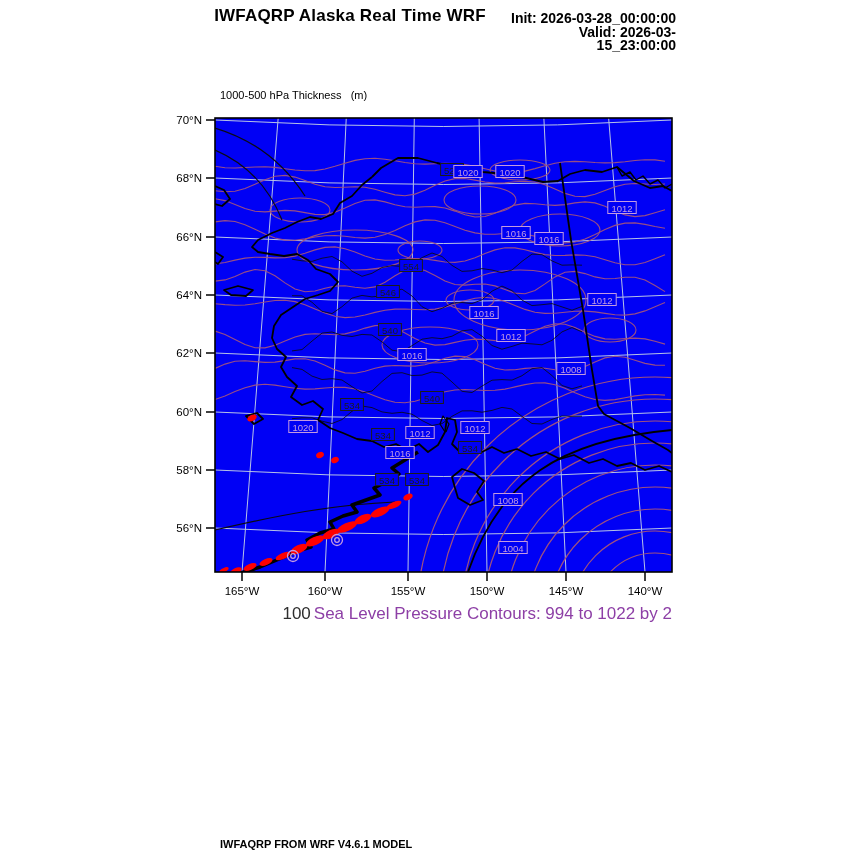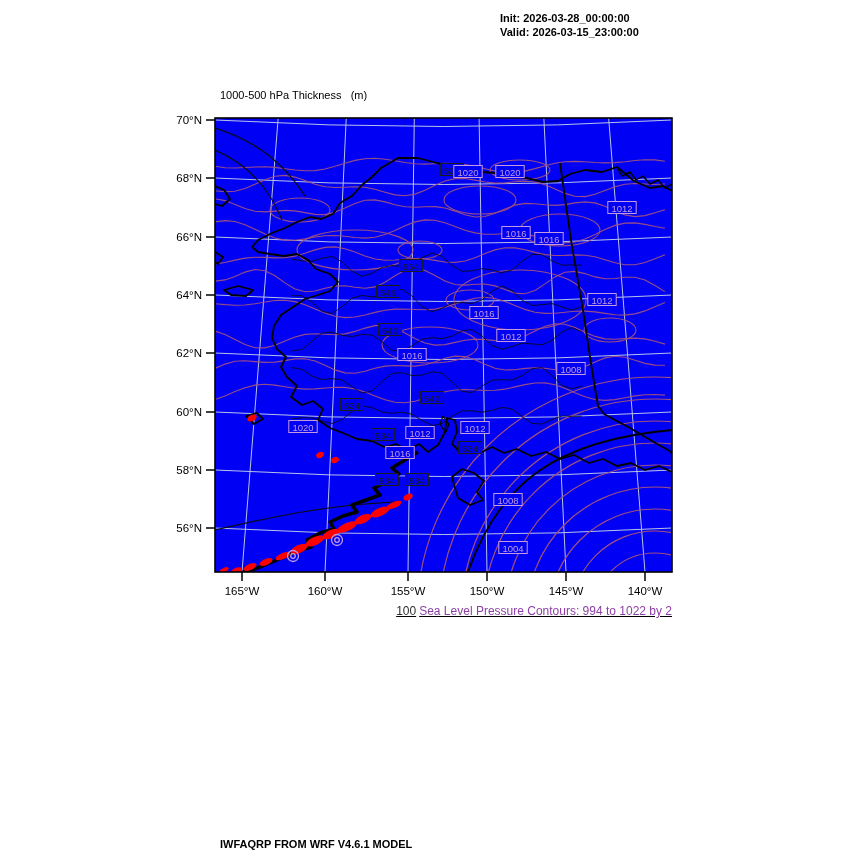--- a/index.html
+++ b/index.html
@@ -1,34 +1,35 @@
 <!DOCTYPE html>
 <html><head>
 <meta charset="utf-8">
 <style>
   html,body{margin:0;padding:0;background:#fff;}
   .page{position:relative;width:850px;height:850px;background:#ffffff;overflow:hidden;
         font-family:"Liberation Sans","DejaVu Sans",sans-serif;color:#000;}
   .title{position:absolute;left:200px;top:6px;width:300px;text-align:center;
          font-size:17px;font-weight:bold;letter-spacing:.2px;}
-  .times{position:absolute;left:500px;top:12px;width:176px;text-align:left;
-         font-size:11px;font-weight:bold;line-height:13.5px;}
+  .times{position:absolute;left:500px;top:12px;width:176px;text-align:right;
+         font-size:14px;font-weight:bold;line-height:13.5px;}
   .legend{position:absolute;left:220px;top:62px;font-size:11px;line-height:13.6px;white-space:pre;}
   svg#plot{position:absolute;left:0;top:0;}
-  .annot{position:absolute;top:604px;right:178px;font-size:12px;white-space:pre;text-decoration:underline;}
+  .annot{position:absolute;top:604px;right:178px;font-size:17px;white-space:pre;}
   .annot .pfx{color:#2e2e2e;margin-right:3px;}
   .annot .ptext{color:#8d3fa6;}
   .footer{position:absolute;left:220px;top:812px;font-size:11px;font-weight:bold;
           line-height:13px;white-space:pre;}
 </style>
 </head>
 <body>
 
 <div class="page">
 
+  <div class="title">IWFAQRP Alaska Real Time WRF</div>
 
   <div class="times">
     <div>Init: 2026-03-28_00:00:00</div>
     <div>Valid: 2026-03-15_23:00:00</div>
   </div>
 
   <div class="legend">
     <div>1000-500 hPa Thickness   (m)</div>
     <div>1000-500 hPa Thickness   (m)</div>
     <div>Sea Level Pressure   (hPa)</div>

